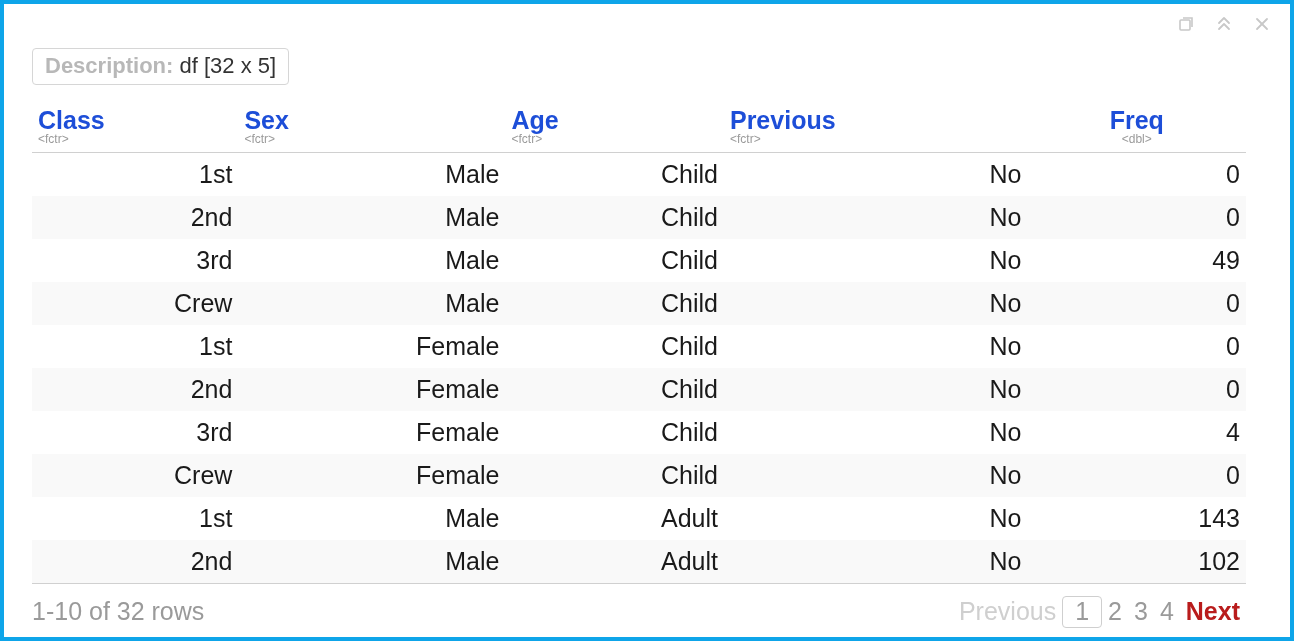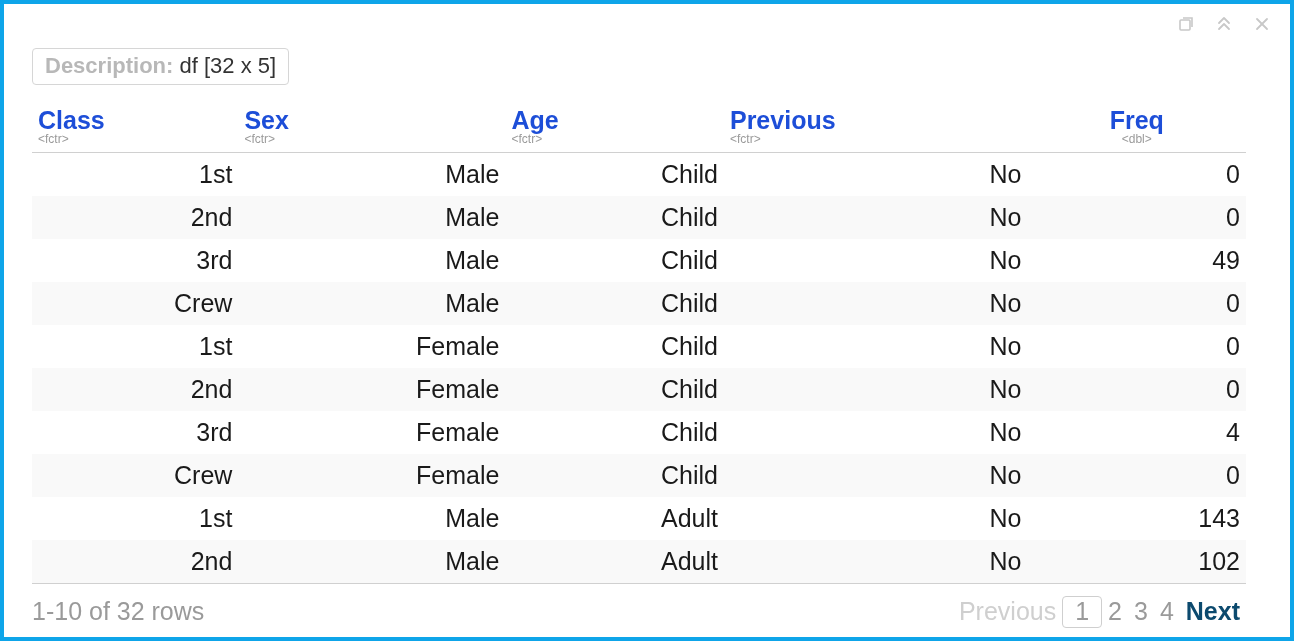--- a/index.html
+++ b/index.html
@@ -109,21 +109,21 @@
   .pager .page-link.disabled {
     color: #cfcfcf;
     cursor: default;
   }
   .pager .page-link.current {
     border: 1px solid #cfcfcf;
     border-radius: 4px;
     padding: 0px 12px 1px 12px;
     color: #9a9a9a;
   }
-  .pager .page-link.next { font-weight: 600; color: #0c4a6e; }
+  .pager .page-link.next { font-weight: 600; color: #b91c1c; }
 </style>
 </head>
 <body>
 
 <div class="panel">
 
   <div class="panel-controls">
     <span class="ctrl" title="pop out">
       <svg width="18" height="18" viewBox="0 0 18 18" fill="none" stroke="#c8c8c8" stroke-width="1.6">
         <rect x="3" y="5" width="10" height="10" rx="1"></rect>

